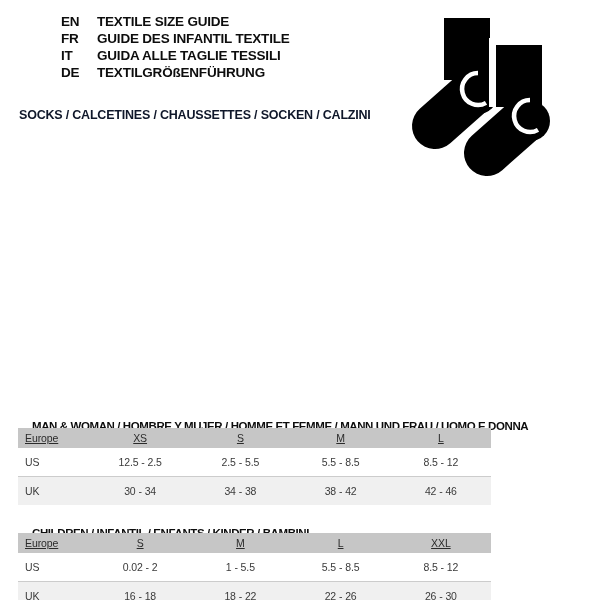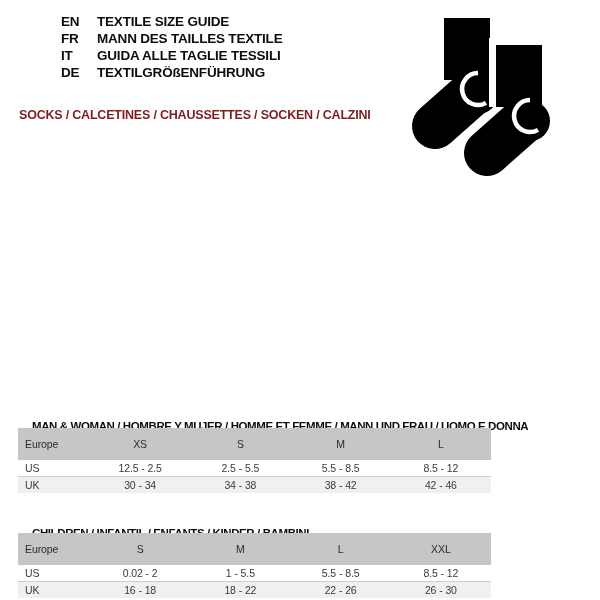--- a/index.html
+++ b/index.html
@@ -37,21 +37,21 @@
   .lang-code { width: 36px; flex: 0 0 36px; padding-left: 40px; }
 
   .category {
     position: absolute;
     left: 19px;
     top: 108px;
     margin: 0;
     font-size: 12.5px;
     font-weight: 700;
     letter-spacing: -0.2px;
-    color: #7f1d1d;
+    color: #0f172a;
     white-space: nowrap;
   }
 
   
   .socks-svg {
     position: absolute;
     left: 400px;
     top: 10px;
     width: 170px;
     height: 180px;
@@ -81,39 +81,40 @@
     font-size: 10.5px;
     color: #3a3a3a;
   }
   table.size-table.t1 { top: 428px; }
   table.size-table.t2 { top: 533px; }
 
   table.size-table col.c-region { width: 72px; }
 
   table.size-table th,
   table.size-table td {
-    height: 16px;
+    height: 28px;
     padding: 0;
     line-height: 16px;
     text-align: center;
     font-weight: 400;
     letter-spacing: -0.1px;
     white-space: nowrap;
     vertical-align: middle;
   }
   table.size-table .region-cell {
     text-align: left;
     padding-left: 7px;
   }
   table.size-table thead tr {
     background: #c6c6c6;
   }
   table.size-table thead th {
-    height: 32px;
+    height: 20px;
     color: #2b2b2b;
+    text-decoration: underline;
   }
   table.size-table tbody tr.row-us {
     background: #ffffff;
   }
   table.size-table tbody tr.row-us td {
     border-bottom: 1px solid #cccccc;
   }
   table.size-table tbody tr.row-uk {
     background: #f0f0f0;
     padding-left: 20px;
@@ -124,21 +125,21 @@
 
 <div class="page">
 
   <section class="lang-list">
     <div class="lang-row">
       <span class="lang-code">EN</span>
       <span class="lang-label">TEXTILE SIZE GUIDE</span>
     </div>
     <div class="lang-row">
       <span class="lang-code">FR</span>
-      <span class="lang-label">MANN DES TAILLES TEXTILE</span>
+      <span class="lang-label">GUIDE DES INFANTIL TEXTILE</span>
     </div>
     <div class="lang-row">
       <span class="lang-code">IT</span>
       <span class="lang-label">GUIDA ALLE TAGLIE TESSILI</span>
     </div>
     <div class="lang-row">
       <span class="lang-code">DE</span>
       <span class="lang-label">TEXTILGRÖßENFÜHRUNG</span>
     </div>
   </section>

